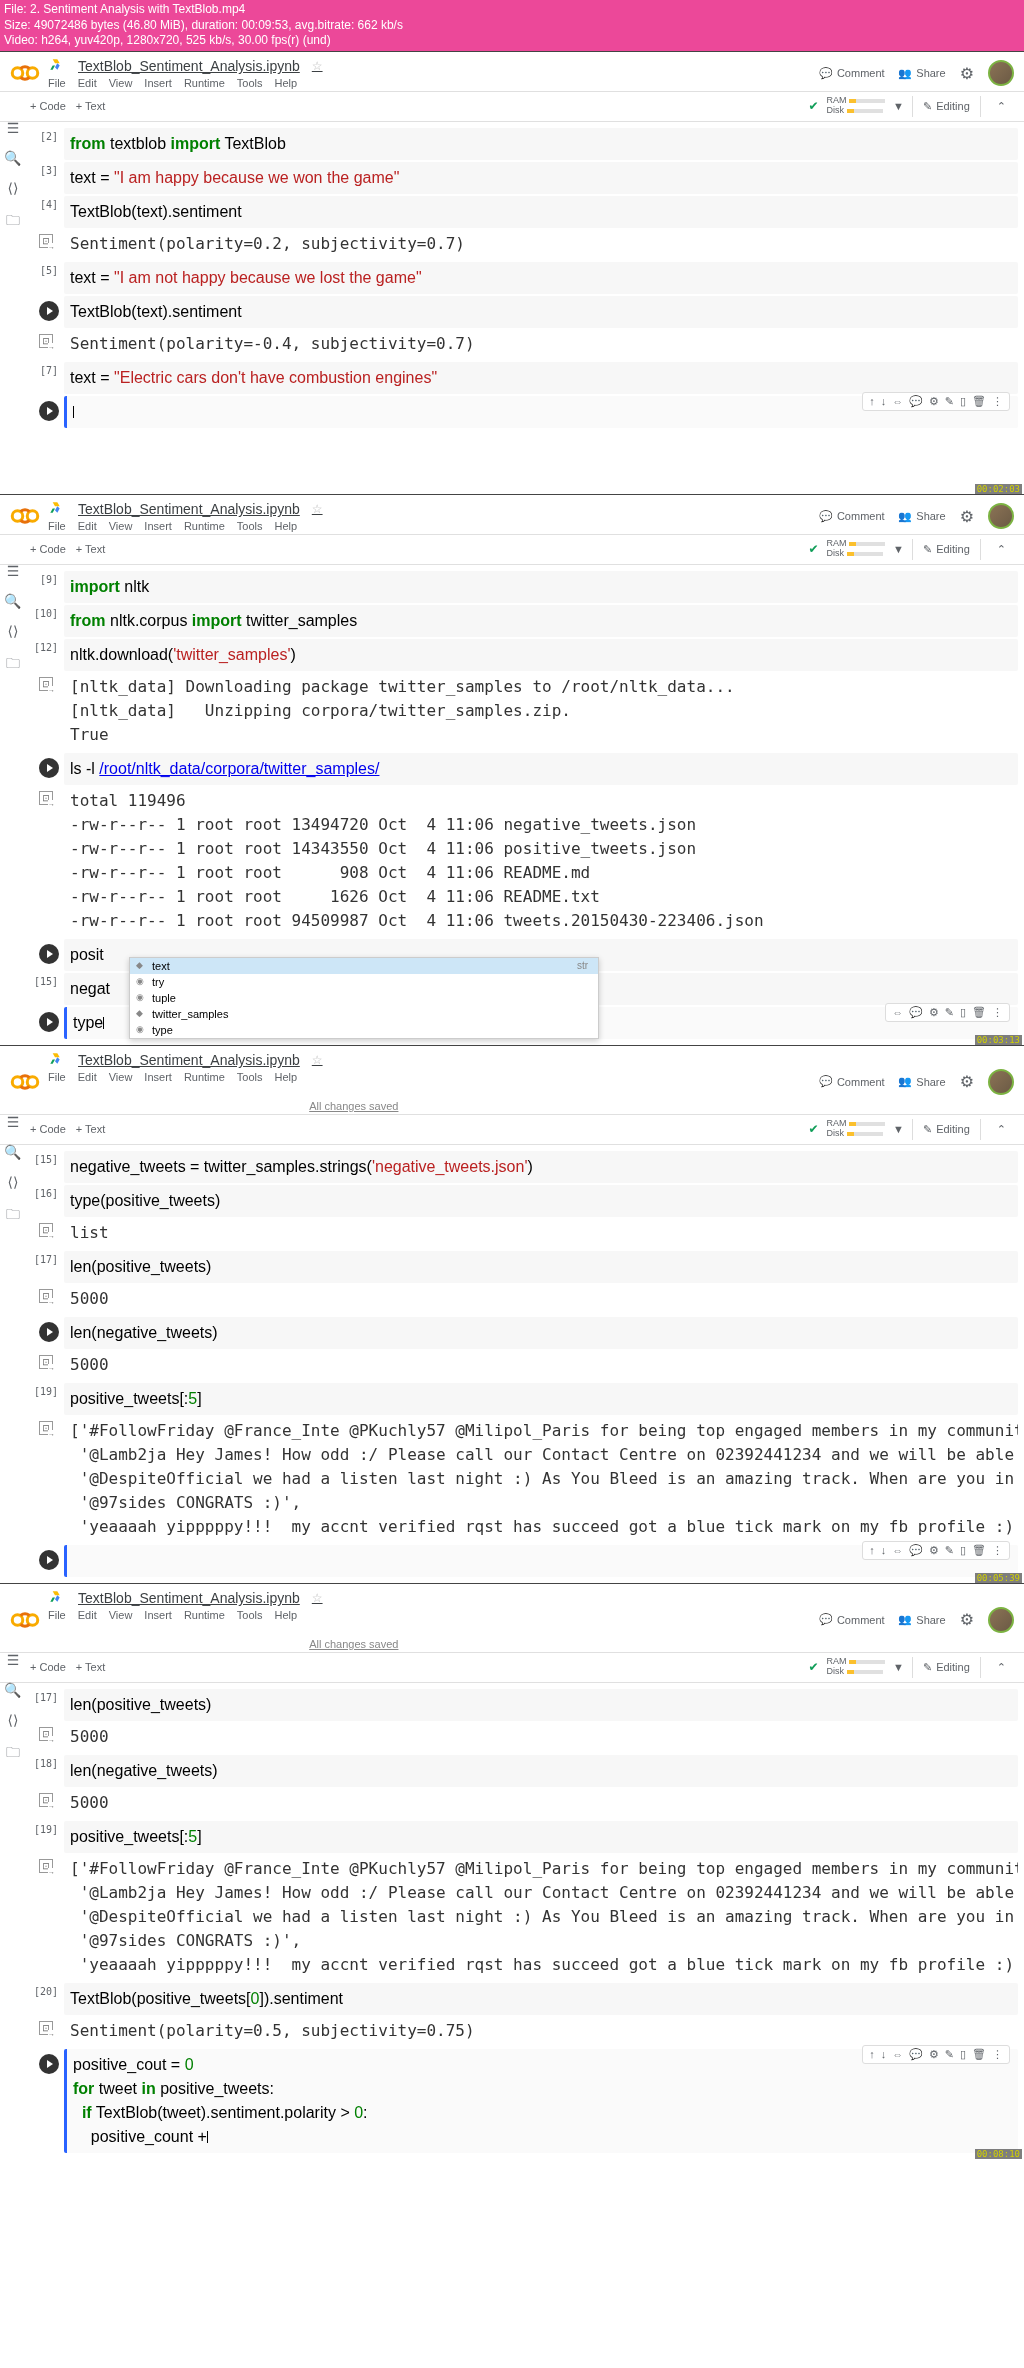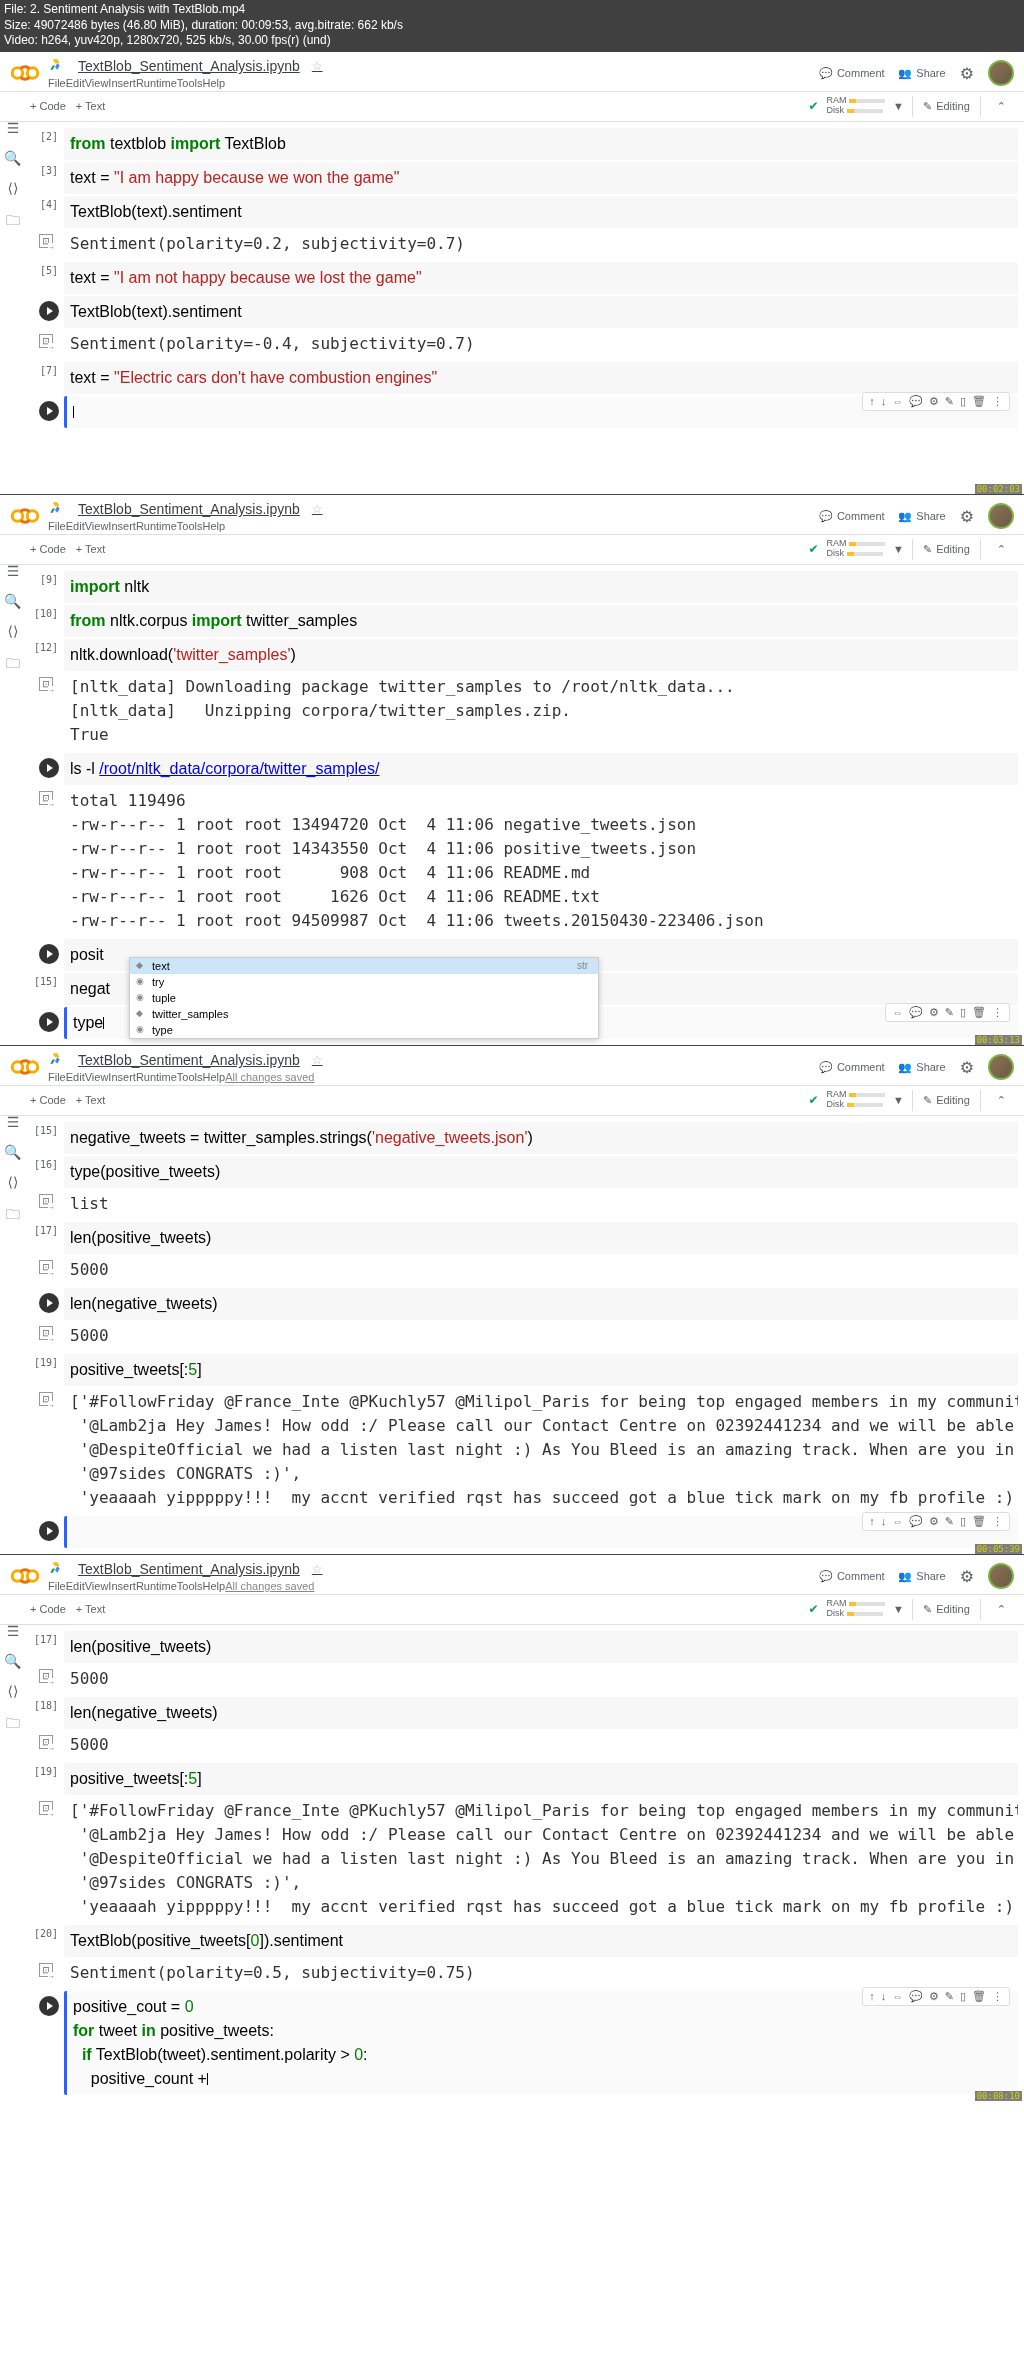--- a/index.html
+++ b/index.html
@@ -1,28 +1,28 @@
 <!DOCTYPE html>
 <html><head>
 <meta charset="utf-8">
 <style>
 * { margin: 0; padding: 0; box-sizing: border-box; font-family: Arial, sans-serif; }
 body { background: #fff; font-size: 11px; }
-.video-meta { background: #404040; color: #fff; padding: 2px 4px; font-family: 'Comic Sans MS', cursive; font-size: 12px; line-height: 1.3; }
+.video-meta { background: #ec4899; color: #fff; padding: 2px 4px; font-family: 'Comic Sans MS', cursive; font-size: 12px; line-height: 1.3; }
 .panel { border-top: 1px solid #444; background: #fff; position: relative; }
 .header { display: flex; align-items: center; padding: 6px 10px 2px 10px; border-bottom: 1px solid #e0e0e0; }
 .colab-logo { width: 30px; height: 18px; margin-right: 8px; }
 .colab-logo svg { width: 100%; height: 100%; }
 .drive-icon { margin-right: 4px; }
 .title-area { flex: 1; }
 .doc-title { font-size: 14px; color: #3c4043; display: flex; align-items: center; gap: 12px; text-decoration: underline; }
 .star { color: #bbb; font-size: 12px; }
-.menubar { display: flex; gap: 0; font-size: 11px; color: #5f6368; margin-top: 2px; text-align: right; }
+.menubar { display: flex; gap: 12px; font-size: 11px; color: #5f6368; margin-top: 2px; text-align: right; }
 .menubar span { cursor: pointer; }
-.menubar .saved { color: #888; text-decoration: underline; }
+.menubar .saved { color: #888; text-decoration: underline; margin-top: 29px; }
 .header-actions { display: flex; align-items: center; gap: 14px; font-size: 11px; color: #5f6368; }
 .header-actions .btn { display: flex; align-items: center; gap: 4px; cursor: pointer; }
 .avatar { width: 26px; height: 26px; border-radius: 50%; background: linear-gradient(135deg,#8b7355,#6b5a45); border: 2px solid #7cb342; }
 .gear { font-size: 16px; color: #5f6368; }
 .toolbar { display: flex; align-items: center; padding: 4px 10px 4px 30px; border-bottom: 1px solid #e0e0e0; font-size: 11px; color: #5f6368; }
 .toolbar .tb-left { flex: 1; display: flex; gap: 10px; }
 .toolbar .tb-right { display: flex; align-items: center; gap: 8px; }
 .ram-disk { font-size: 9px; line-height: 1.1; color: #5f6368; }
 .ram-bar { display: inline-block; width: 36px; height: 4px; background: #e0e0e0; vertical-align: middle; position: relative; }
 .ram-bar::after { content:''; position:absolute; left:0; top:0; height:100%; width:20%; background:#fbc02d; }

